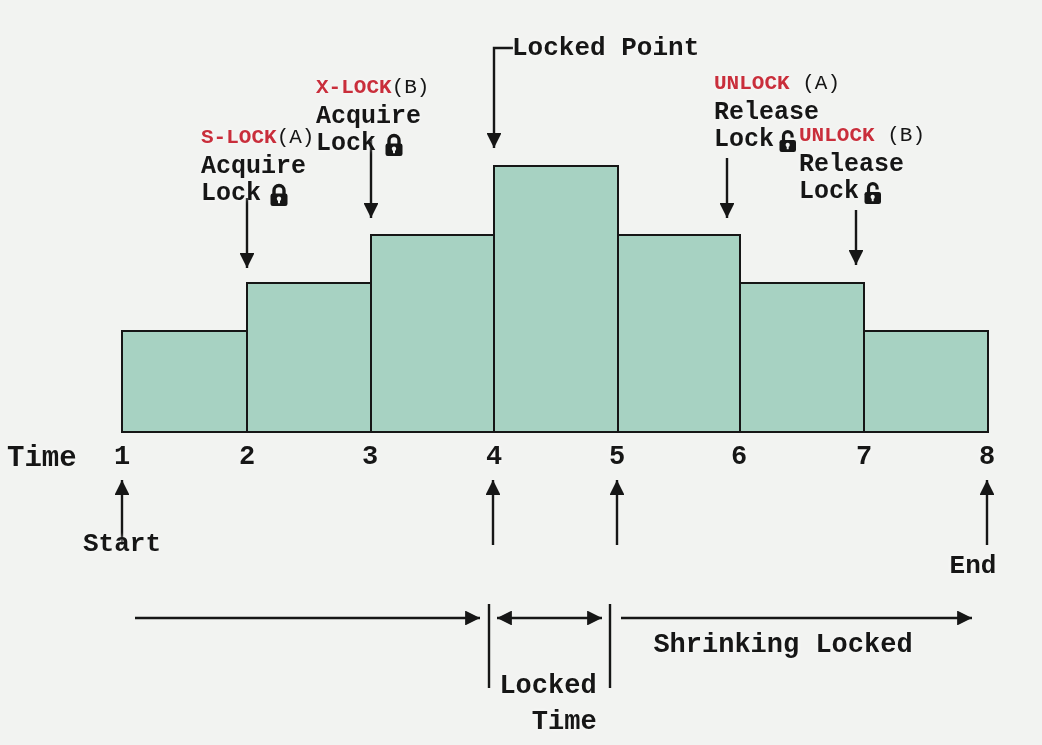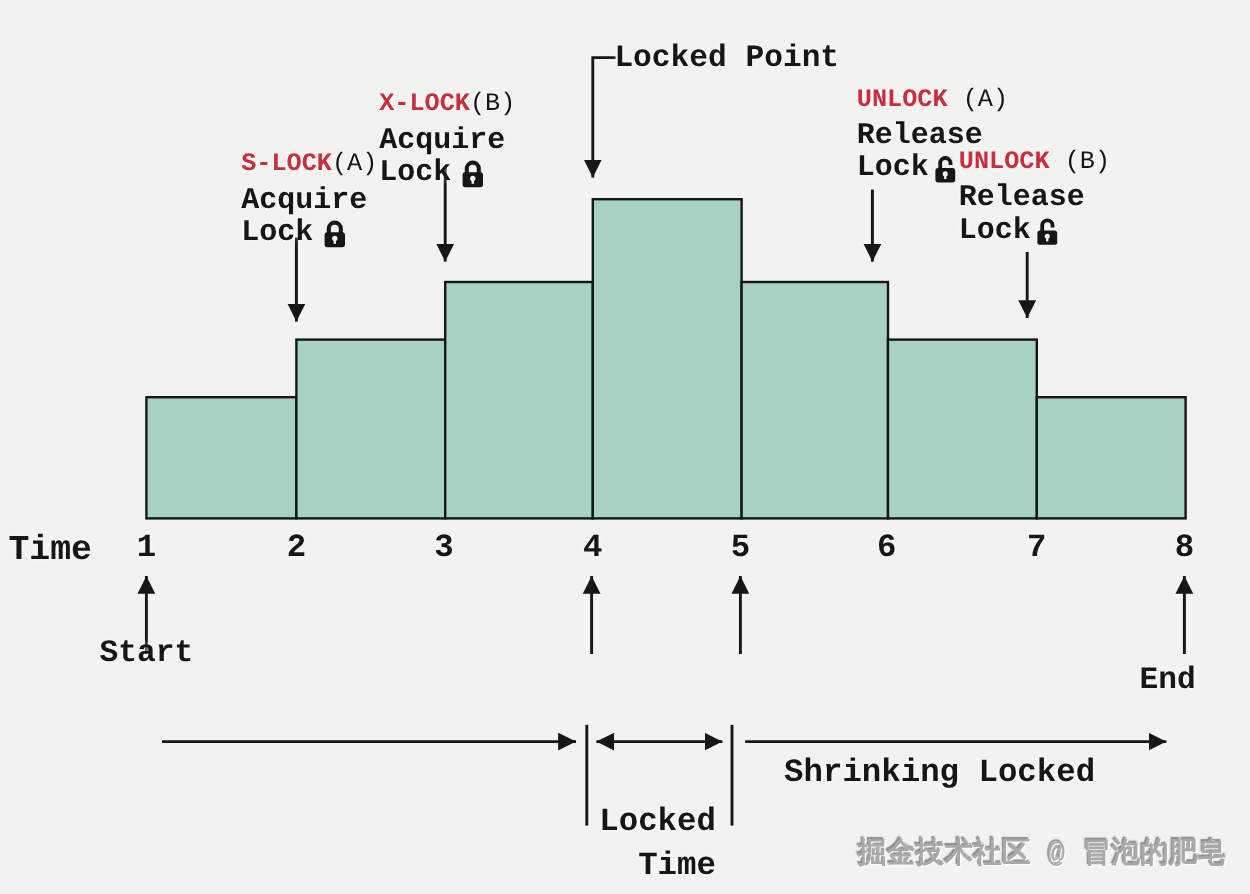--- a/index.html
+++ b/index.html
@@ -173,15 +173,14 @@
 
   <div class="txt marker-label" id="start-label">Start</div>
   <div class="txt marker-label" id="end-label">End</div>
 
   <div class="txt phase-label" id="locked-label">
     <div>Locked</div>
     <div>Time</div>
   </div>
   <div class="txt phase-label" id="shrinking-label">Shrinking Locked</div>
 
-  <div class="txt" id="watermark">掘金技术社区 @ 冒泡的肥皂</div>
 
 </div>
 
 </body></html>

